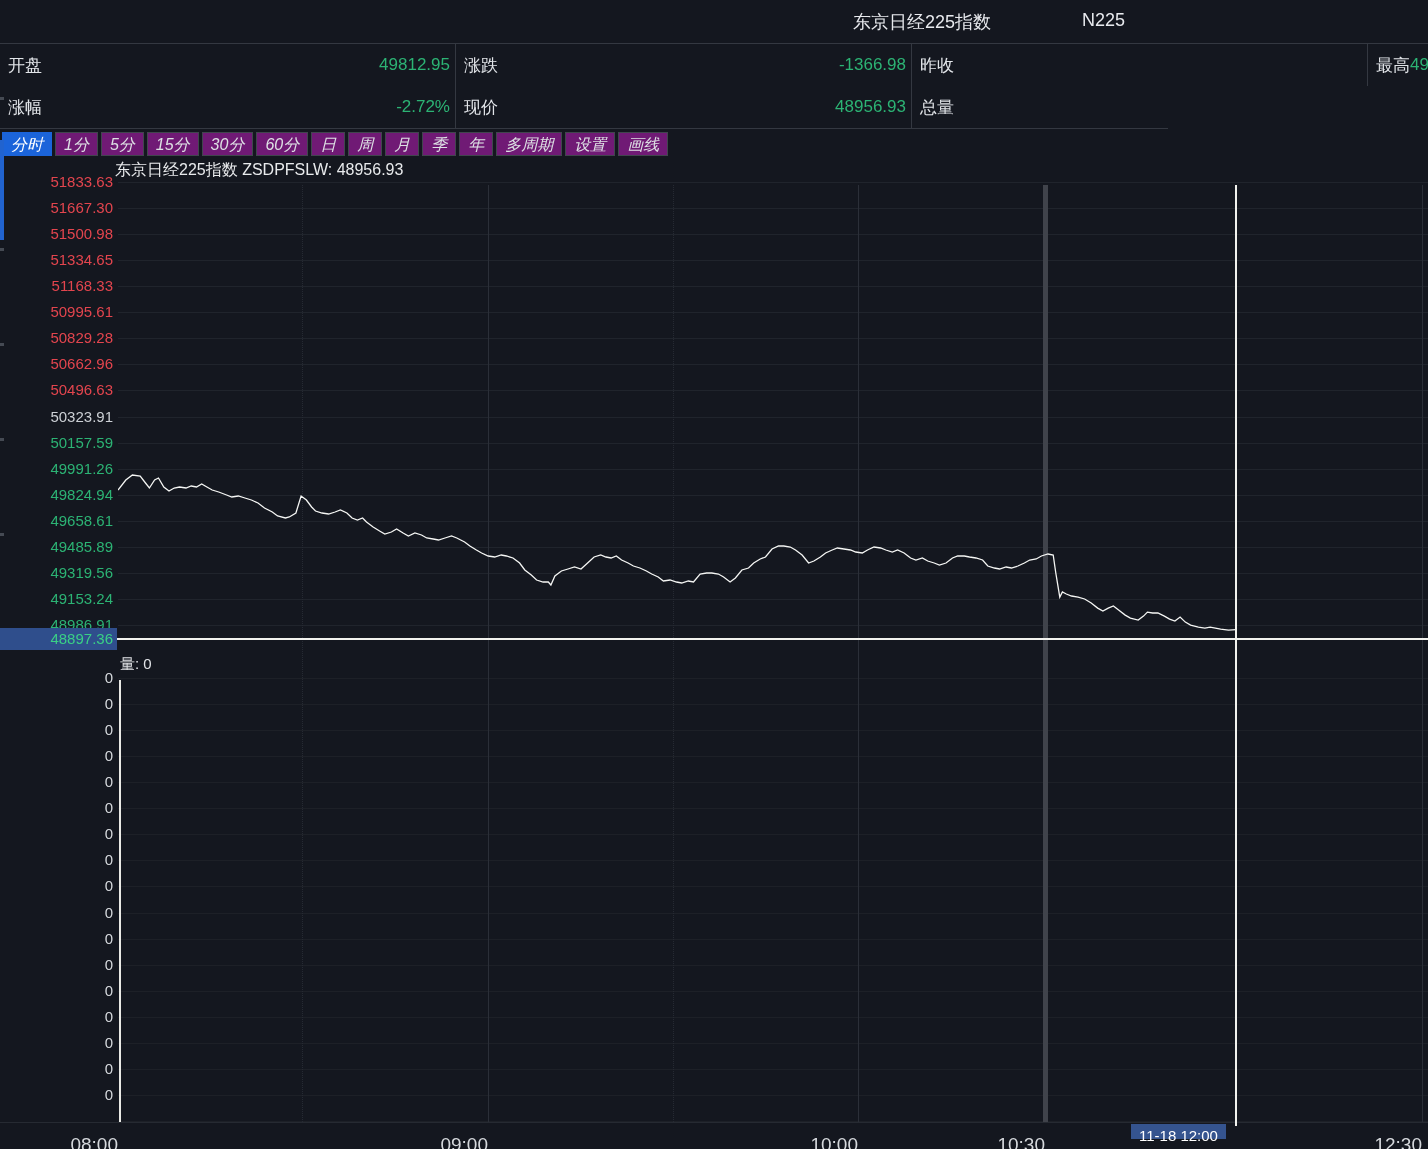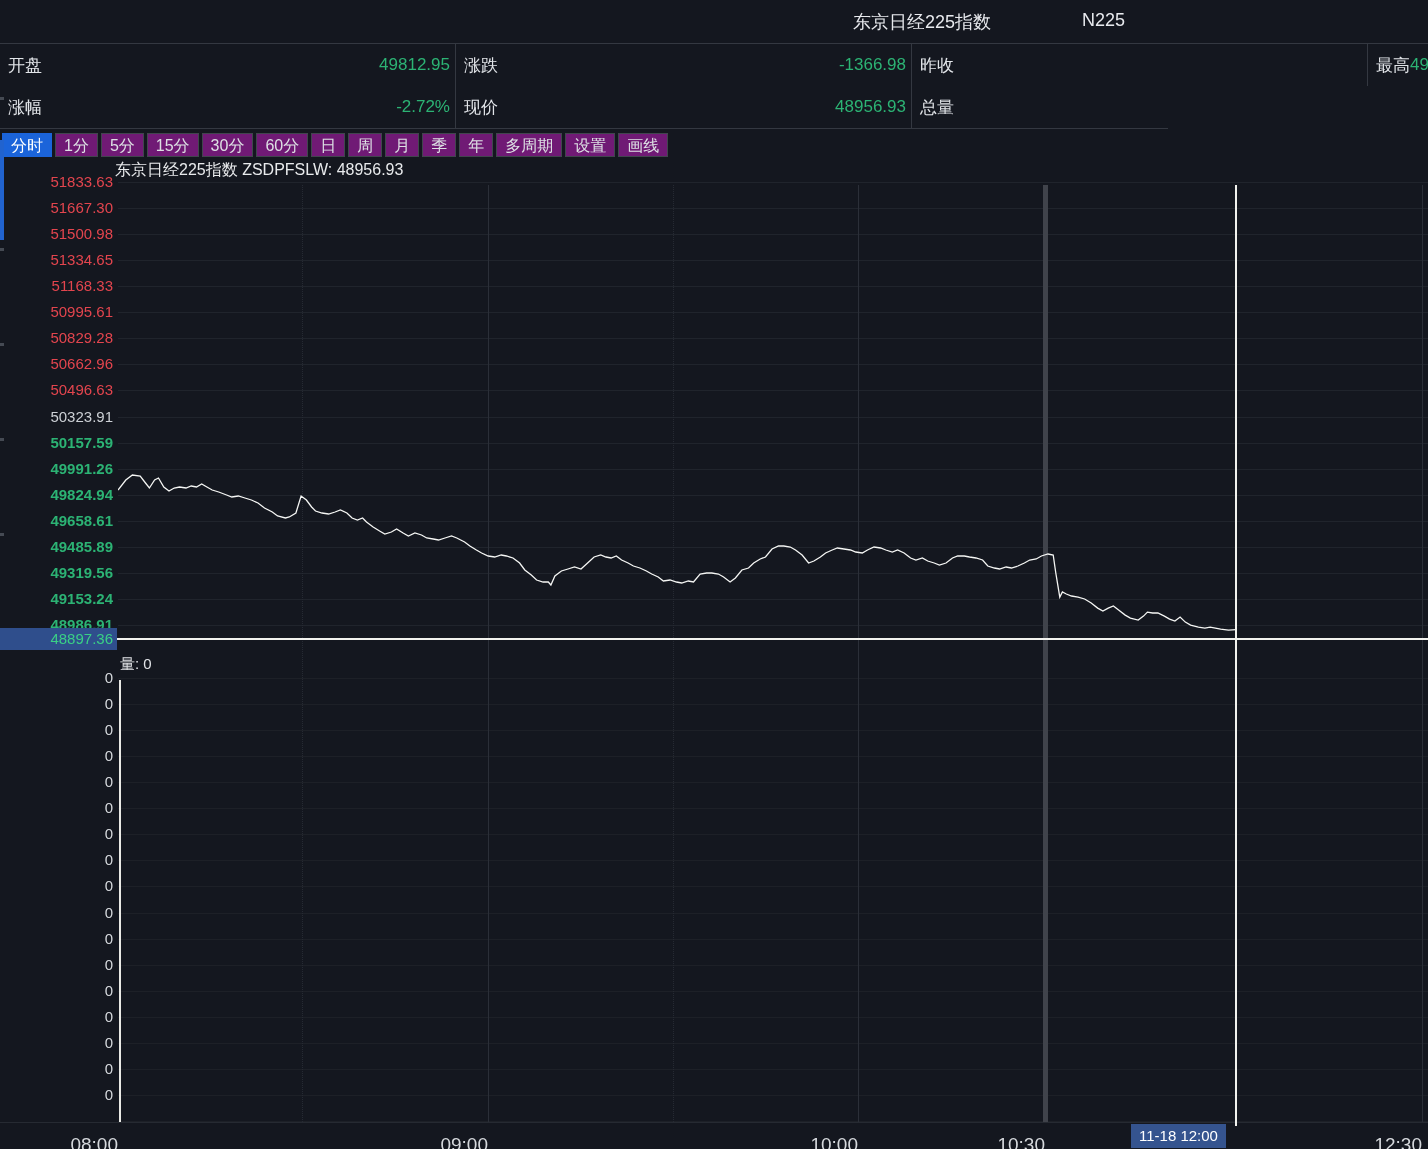--- a/index.html
+++ b/index.html
@@ -14,46 +14,46 @@
   
   .quote{position:absolute;left:0;top:44px;width:1168px;height:84px;
          display:grid;grid-template-columns:455px 456px 456px 61px;
          grid-template-rows:42px 42px;border-bottom:1px solid #343841;}
   .qcell{display:flex;justify-content:space-between;align-items:center;
          padding:0 5px 0 8px;font-size:17px;overflow:hidden;white-space:nowrap;}
   .qcell:nth-child(4n+2),.qcell:nth-child(4n+3),.qcell:nth-child(4n+4){border-left:1px solid #343841;}
   .q-label{color:#e2e5e9;}
   .q-val{color:#2cb374;}
   
-  .tabs{position:absolute;left:2px;top:130px;height:27px;display:flex;align-items:flex-end;}
+  .tabs{position:absolute;left:2px;top:130px;height:27px;display:flex;align-items:center;font-style:italic;}
   .tab{height:24px;line-height:24px;padding:0 8px;margin-right:3px;font-size:16px;
        color:#dde0e4;background:#701a75;border:1px solid #41454e;cursor:pointer;box-sizing:border-box;}
   .tab.sel{background:#1b64da;border-color:#1b64da;color:#ffffff;}
   
   .chart{position:absolute;left:0;top:158px;width:1428px;height:964px;}
   .c-title{position:absolute;left:115px;top:2px;font-size:16px;color:#e8eaec;z-index:6;white-space:nowrap;}
   .ylab{position:absolute;width:113px;text-align:right;font-size:15px;line-height:18px;z-index:4;}
-  .ylab.red{color:#e3454e;}  .ylab.green{color:#2cb374;font-weight:bold;}  .ylab.white{color:#ccd0d5;}
+  .ylab.red{color:#e3454e;}  .ylab.green{color:#2cb374;}  .ylab.white{color:#ccd0d5;}
   .gridh{position:absolute;left:118px;width:1310px;height:1px;background:#20242c;}
   .gridh.vol{background:#1d2027;}
   .gridv{position:absolute;width:1px;background:#2b2f38;}
   .gridv.minor{width:0;border-left:1px dotted #262a33;background:none;}
   .gridv.session{width:5px;background:#40434b;}
   .gridv.edge{background:#2b2f38;}
   .plot{position:absolute;left:118px;top:27px;width:1310px;height:467px;z-index:3;}
   .vol-zero-line{position:absolute;left:119px;top:522px;width:2px;height:442px;background:#e9e9e5;z-index:3;}
   .vol-label{position:absolute;left:120px;top:497px;font-size:15px;color:#e2e4e7;z-index:4;text-align:center;}
   .cross-v{position:absolute;top:27px;width:2px;height:941px;background:#f2f2ee;z-index:5;}
   .cross-h{position:absolute;left:117px;width:1311px;height:2px;background:#f2f2ee;z-index:5;}
   .price-badge{position:absolute;left:0;top:472px;width:117px;height:22px;background:#2f4e8c;
                z-index:6;font-size:15px;line-height:22px;text-align:right;color:#3ad086;padding-right:4px;box-sizing:border-box;}
   
   .xaxis{position:absolute;left:0;top:1122px;width:1428px;height:27px;border-top:1px solid #262a32;}
   .xlab{position:absolute;top:11px;font-size:19px;color:#d6d9dd;transform:translateX(-100%);white-space:nowrap;}
-  .xbadge{position:absolute;top:1px;height:24px;line-height:24px;padding:0 8px;background:#35548f;
+  .xbadge{position:absolute;top:1px;height:15px;line-height:24px;padding:0 8px;background:#35548f;
           color:#ffffff;font-size:15px;z-index:6;white-space:nowrap;}
   
   .lstrip{position:absolute;left:0;top:0;width:4px;height:1149px;z-index:7;}
   .lthumb{position:absolute;left:0;top:140px;width:4px;height:100px;background:#2163cf;}
   .lnotch{position:absolute;left:0;width:4px;height:3px;background:#454a53;}
 </style>
 </head>
 <body>
 
 <div class="app">

